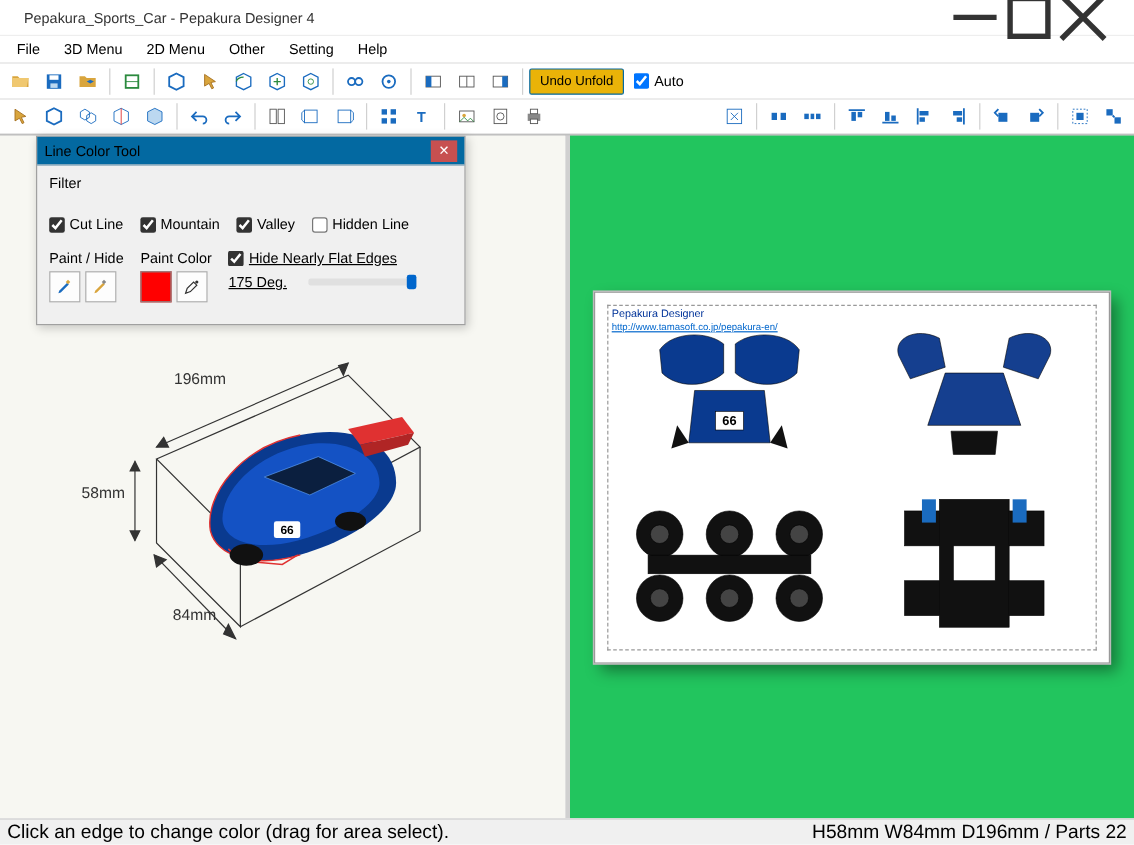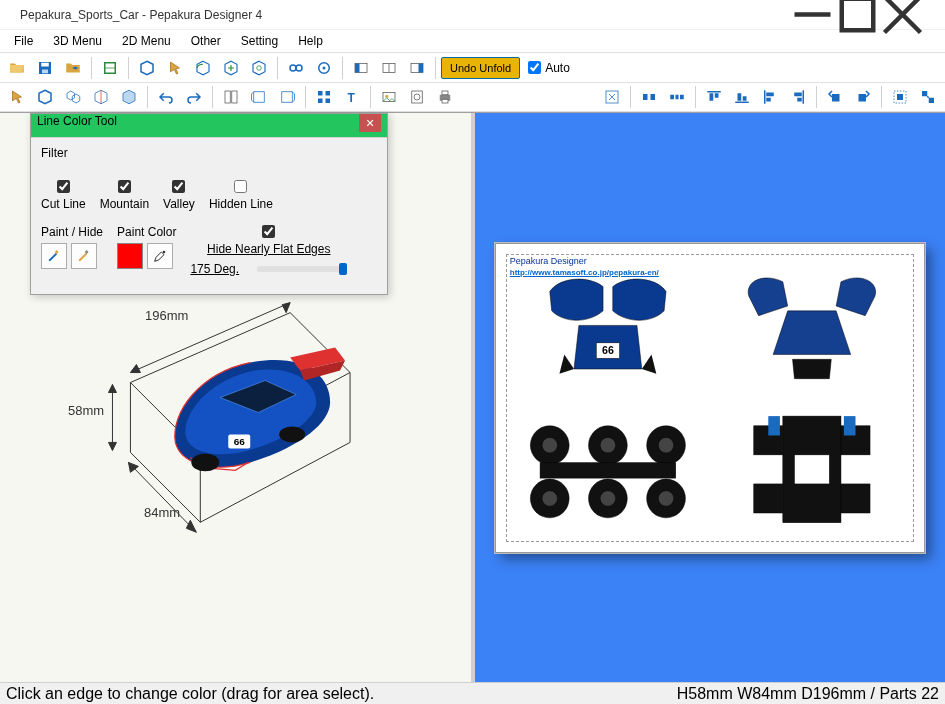--- a/index.html
+++ b/index.html
@@ -16,42 +16,42 @@
 .tbtn { width: 26px; height: 26px; display: flex; align-items: center; justify-content: center; border: 1px solid transparent; border-radius: 2px; }
 .tbtn svg { width: 18px; height: 18px; }
 .tbtn.wide { width: auto; padding: 0 8px; font-size: 11px; border: 1px solid #0369a1; background: #eab308; height: 22px; }
 .tsep { width: 1px; height: 22px; background: #d0d0d0; margin: 0 3px; }
 .tcheck { display: flex; align-items: center; font-size: 12px; gap: 4px; padding: 0 6px; }
 .tcheck input { width: 13px; height: 13px; }
 
 .workspace { position: absolute; top: 112px; bottom: 22px; left: 0; right: 0; display: flex; border-top: 1px solid #a0a0a0; }
 .pane3d { flex: 1; background: #f7f7f2; position: relative; overflow: hidden; }
 .splitter { width: 4px; background: #d0d0d0; cursor: ew-resize; }
-.pane2d { flex: 1; background: #3b82f6; position: relative; overflow: hidden; display:flex; align-items:center; justify-content:center; }
+.pane2d { flex: 1; background: #22c55e; position: relative; overflow: hidden; display:flex; align-items:center; justify-content:center; }
 
 .statusbar { position: absolute; bottom: 0; left: 0; right: 0; height: 22px; background: #f0f0f0; border-top: 1px solid #d0d0d0; display: flex; align-items: center; font-size: 16px; padding: 0 6px; }
 .statusbar .left { flex: 1; }
 
 .dialog { position: absolute; left: 30px; top: 113px; width: 358px; background: #f0f0f0; border: 1px solid #a0a0a0; box-shadow: 2px 2px 8px rgba(0,0,0,.2); font-size: 12px; }
-.dialog .dtitle { height: 24px; display: flex; align-items: flex-start; padding: 0 6px; background: #22c55e; border-bottom: 1px solid #d0d0d0; }
+.dialog .dtitle { height: 24px; display: flex; align-items: center; padding: 0 6px; background: #0369a1; border-bottom: 1px solid #d0d0d0; }
 .dialog .dtitle .dtext { flex: 1; }
 .dialog .dclose { width: 22px; height: 18px; background: #c75050; color: #fff; display:flex; align-items:center; justify-content:center; font-size:11px; }
 .dialog .dbody { padding: 8px 10px 12px; }
 .dialog .row { display: flex; align-items: center; gap: 14px; margin: 6px 0; }
-.dialog .cbx { display: flex; align-items: center; gap: 4px; flex-direction: column; }
+.dialog .cbx { display: flex; align-items: center; gap: 4px; }
 .dialog .cbx input { width: 13px; height: 13px; accent-color: #333; }
 .dialog .iconbtn { width: 26px; height: 26px; border: 1px solid #adadad; background: #fdfdfd; display:flex; align-items:center; justify-content:center; }
 .dialog .swatch { width: 26px; height: 26px; background: #ff0000; border: 1px solid #888; }
 .dialog .slider { width: 90px; height: 6px; background: #e0e0e0; position: relative; border-radius: 2px; }
 .dialog .slider .thumb { position:absolute; right:0; top:-3px; width:8px; height:12px; background:#0066cc; border-radius:2px; }
 
 .paper { width: 430px; height: 310px; background: #fff; border: 1px solid #999; box-shadow: 0 0 0 1px #bbb, 6px 6px 12px rgba(0,0,0,.4); position: relative; }
 .paper .margin { position:absolute; inset:10px; border:1px dashed #999; }
 .paper .label { position:absolute; left:14px; top:12px; font-size:9px; color:#003399; }
-.paper .url { position:absolute; left:14px; top:24px; font-size:8px; color:#0066cc; text-decoration:underline;font-weight:bold; }
+.paper .url { position:absolute; left:14px; top:24px; font-size:8px; color:#0066cc; text-decoration:underline; }
 .paper .quad { position:absolute; inset:10px; display:grid; grid-template-columns:1fr 1fr; grid-template-rows:1fr 1fr; }
 .paper .part { display:flex; align-items:center; justify-content:center; }
 
 .dim-label { position:absolute; font-size: 13px; color:#333; }
 </style>
 </head>
 <body>
 
 <div class="titlebar">
   <div class="title">Pepakura_Sports_Car - Pepakura Designer 4</div>

